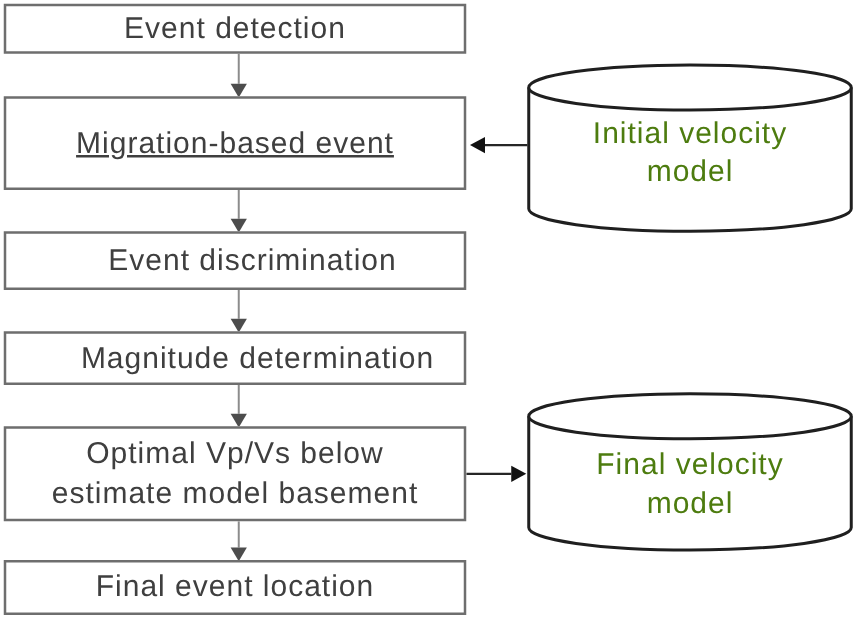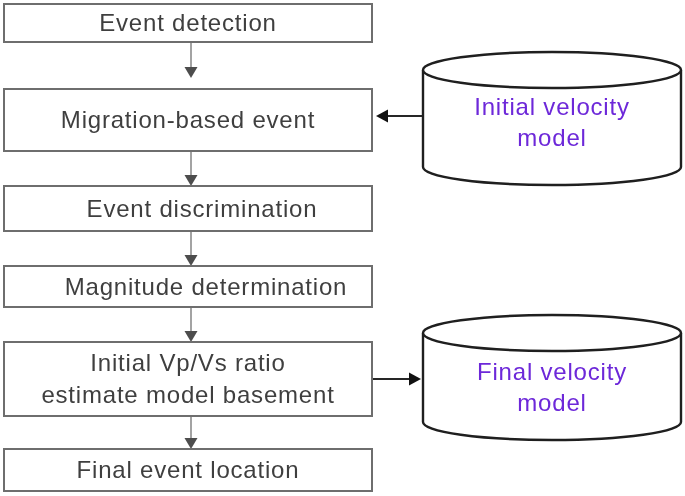--- a/index.html
+++ b/index.html
@@ -41,27 +41,27 @@
   }
   .cyl-label {
     position: absolute;
     left: 423px;
     width: 258px;
     display: flex;
     flex-direction: column;
     align-items: center;
     justify-content: center;
     text-align: center;
-    color: #6d28d9;
+    color: #4d7c0f;
     font-size: 24px;
     letter-spacing: 0.8px;
     line-height: 31px;
   }
   .box-1 { top: 3px;   height: 40px; }
-  .box-2 { top: 88px;  height: 64px; }
+  .box-2 { top: 77px;  height: 75px; text-decoration: underline; }
   .box-3 { top: 185px; height: 47px; padding-left: 28px; }
   .box-4 { top: 265px; height: 43px; padding-left: 36px; }
   .box-5 { top: 341px; height: 76px; }
   .box-6 { top: 448px; height: 44px; }
 </style>
 </head>
 <body>
 
 <div class="stage">
 
@@ -119,21 +119,21 @@
 
   <div class="flow-box box-3">
     <span>Event discrimination</span>
   </div>
 
   <div class="flow-box box-4">
     <span>Magnitude determination</span>
   </div>
 
   <div class="flow-box box-5">
-    <span>Initial Vp/Vs ratio</span>
+    <span>Optimal Vp/Vs below</span>
     <span>estimate model basement</span>
   </div>
 
   <div class="flow-box box-6">
     <span>Final event location</span>
   </div>
 
   <div class="cyl-label" style="top: 90px; height: 64px;">
     <span>Initial velocity</span>
     <span>model</span>

